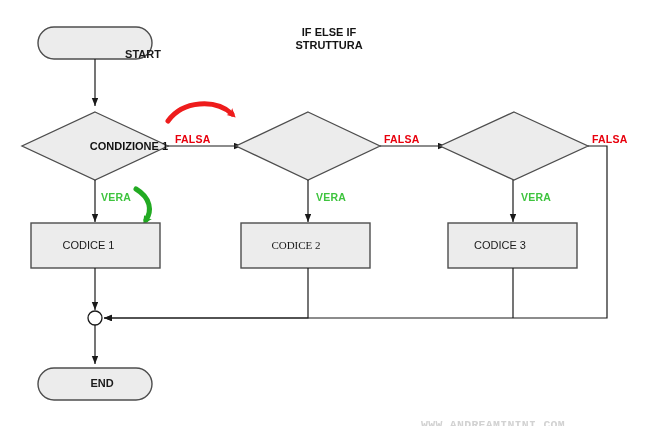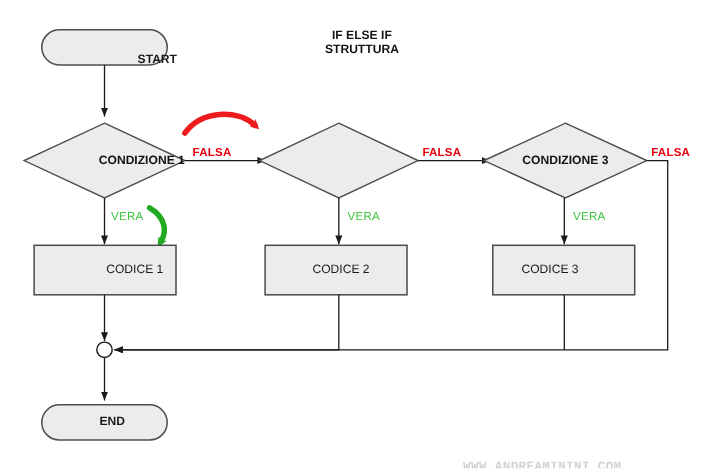--- a/index.html
+++ b/index.html
@@ -60,21 +60,21 @@
     color: #e8000d;
     letter-spacing: 0.2px;
     white-space: nowrap;
     pointer-events: none;
     margin-top: 12px;
   }
   .edge-label-true {
     position: absolute;
     font-family: "Liberation Sans", sans-serif;
     font-size: 10.5px;
-    font-weight: normal;
+    font-weight: bold;
     color: #3ec43e;
     letter-spacing: 0.2px;
     white-space: nowrap;
     pointer-events: none;
   }
   .title-text {
     position: absolute;
     font-family: "Liberation Sans", sans-serif;
     font-size: 11px;
     font-weight: bold;
@@ -162,25 +162,24 @@
   <div class="title-text" style="left:269px; top:26px; width:120px;">
     <div>IF ELSE IF</div>
     <div>STRUTTURA</div>
   </div>
 
   <div class="node-label" style="left:38px; top:48px; width:122px;margin-left:44px;">START</div>
 
   <div class="diamond-label" style="left:22px; top:140px; width:146px;text-align:right;">CONDIZIONE 1</div>
 
 
-  <div class="diamond-label" style="left:440px; top:140px; width:148px;">CONDIZIONE 3</div>
 
-  <div class="box-label" style="left:48px; top:239px; width:149px;">CODICE 1</div>
+  <div class="box-label" style="left:14px; top:239px; width:149px;">CODICE 1</div>
 
-  <div class="box-label" style="left:255px; top:239px; width:110px;">CODICE 2</div>
+  <div class="box-label" style="left:241px; top:239px; width:110px;font-family:Liberation Serif, serif;">CODICE 2</div>
 
   <div class="box-label" style="left:448px; top:239px; width:104px;">CODICE 3</div>
 
   <div class="node-label" style="left:38px; top:377px; width:128px;">END</div>
 
   <div class="edge-label-false" style="left:175px; top:121px;">FALSA</div>
 
   <div class="edge-label-false" style="left:384px; top:121px;">FALSA</div>
 
   <div class="edge-label-false" style="left:592px; top:121px;">FALSA</div>

